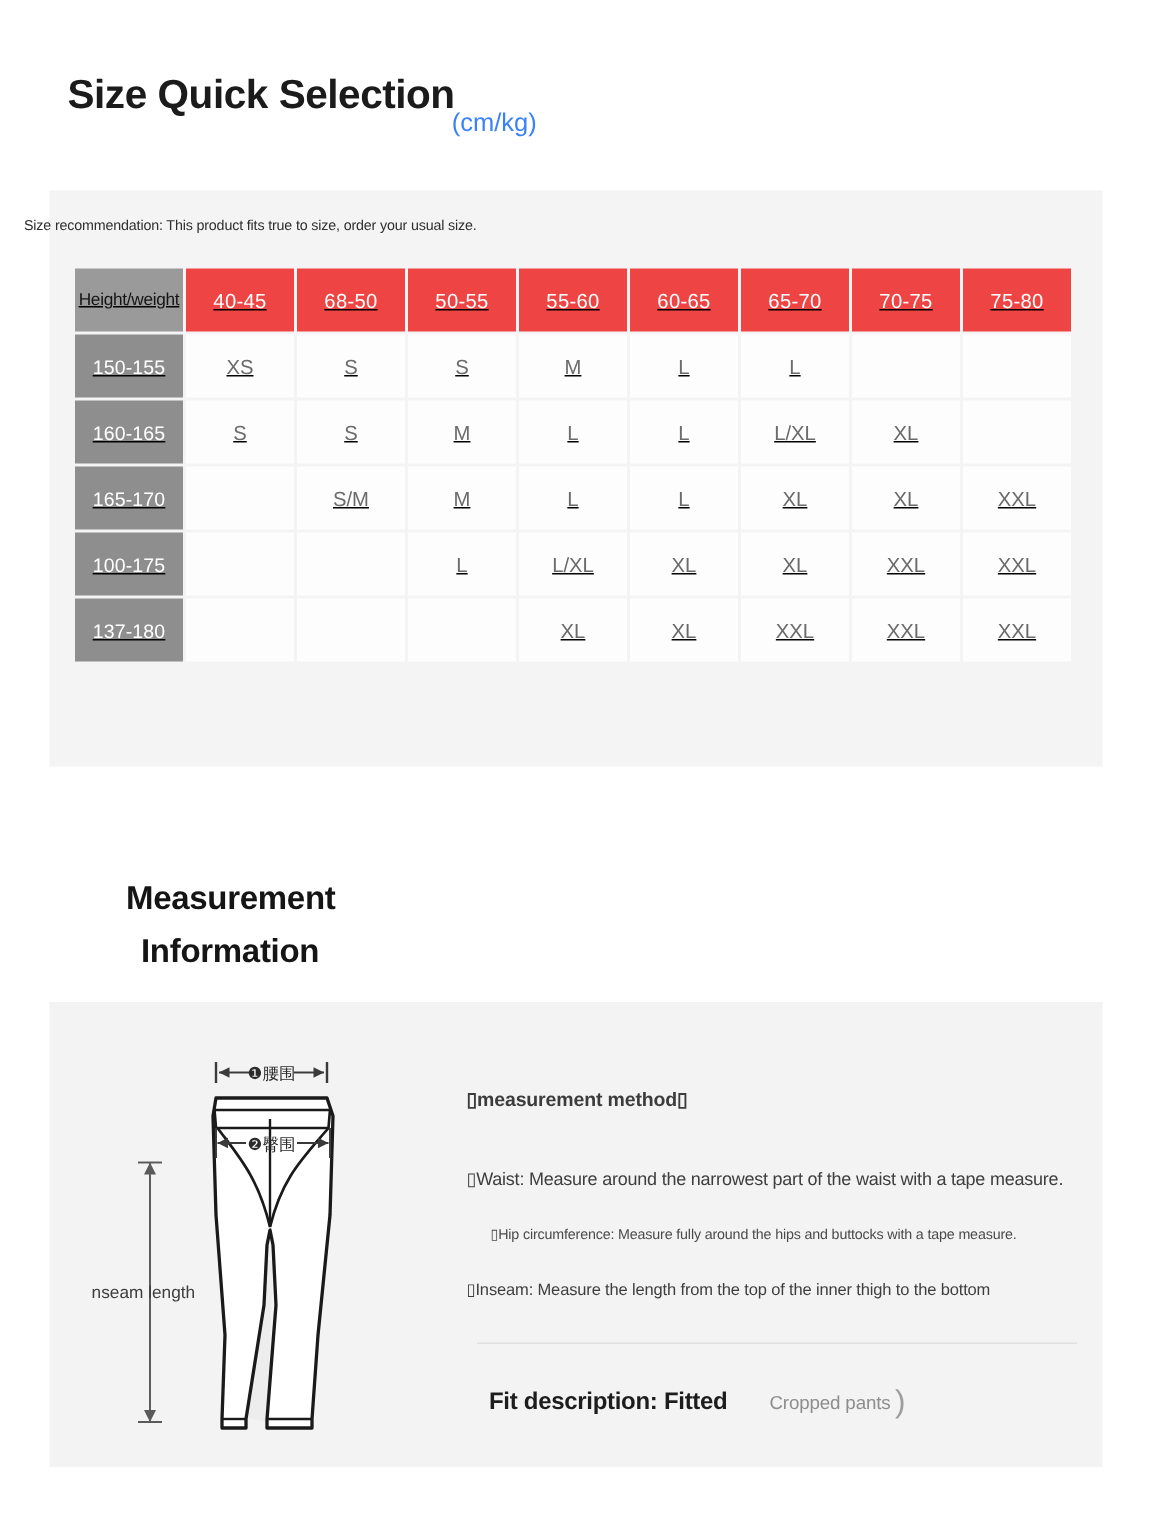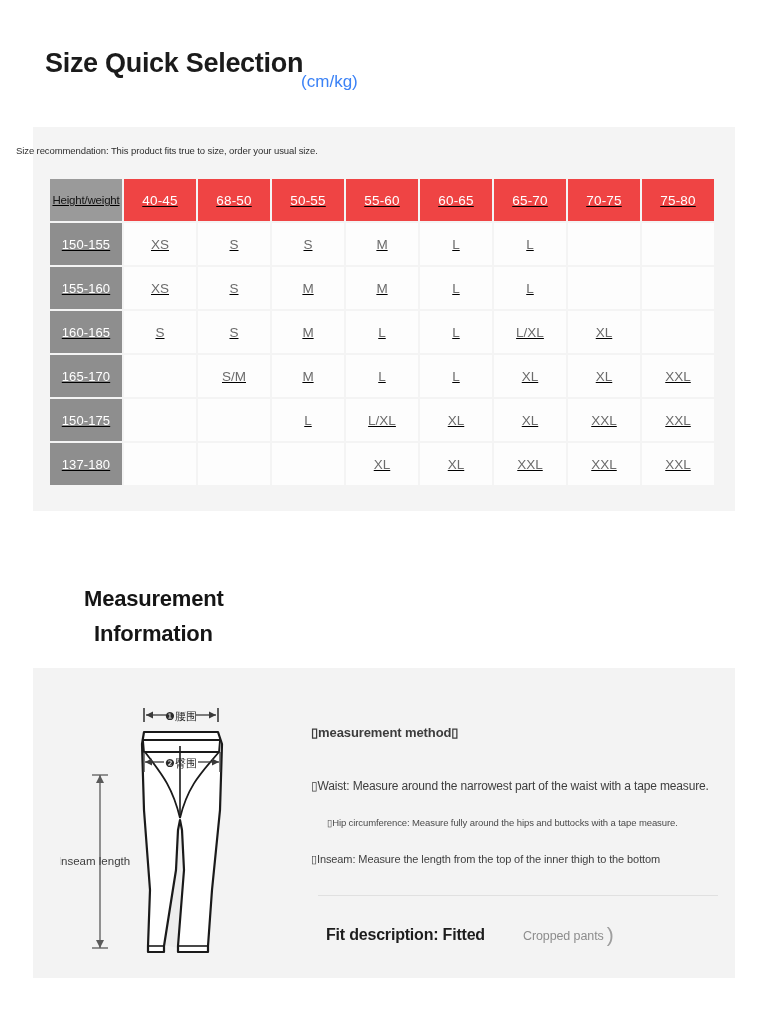--- a/index.html
+++ b/index.html
@@ -191,21 +191,21 @@
   }
   .fit-main {
     font-size: 16px;
     font-weight: bold;
     color: #1d1d1d;
     letter-spacing: -0.2px;
   }
   .fit-sub {
     font-size: 12.5px;
     color: #8d8d8d;
-    margin-left: 38px;
+    margin-left: 28px;
     letter-spacing: -0.1px;
   }
   .fit-paren {
     font-size: 21px;
     color: #9e9e9e;
     margin-left: 3px;
     position: relative;
     top: 2px;
   }
 </style>
@@ -241,31 +241,20 @@
       <td class="cell">XS</td>
       <td class="cell">S</td>
       <td class="cell">S</td>
       <td class="cell">M</td>
       <td class="cell">L</td>
       <td class="cell">L</td>
       <td class="cell"></td>
       <td class="cell"></td>
     </tr>
     <tr>
-      <td class="rowhead">155-160</td>
-      <td class="cell">XS</td>
-      <td class="cell">S</td>
-      <td class="cell">M</td>
-      <td class="cell">M</td>
-      <td class="cell">L</td>
-      <td class="cell">L</td>
-      <td class="cell"></td>
-      <td class="cell"></td>
-    </tr>
-    <tr>
       <td class="rowhead">160-165</td>
       <td class="cell">S</td>
       <td class="cell">S</td>
       <td class="cell">M</td>
       <td class="cell">L</td>
       <td class="cell">L</td>
       <td class="cell">L/XL</td>
       <td class="cell">XL</td>
       <td class="cell"></td>
     </tr>
@@ -274,21 +263,21 @@
       <td class="cell"></td>
       <td class="cell">S/M</td>
       <td class="cell">M</td>
       <td class="cell">L</td>
       <td class="cell">L</td>
       <td class="cell">XL</td>
       <td class="cell">XL</td>
       <td class="cell">XXL</td>
     </tr>
     <tr>
-      <td class="rowhead">150-175</td>
+      <td class="rowhead">100-175</td>
       <td class="cell"></td>
       <td class="cell"></td>
       <td class="cell">L</td>
       <td class="cell">L/XL</td>
       <td class="cell">XL</td>
       <td class="cell">XL</td>
       <td class="cell">XXL</td>
       <td class="cell">XXL</td>
     </tr>
     <tr>

